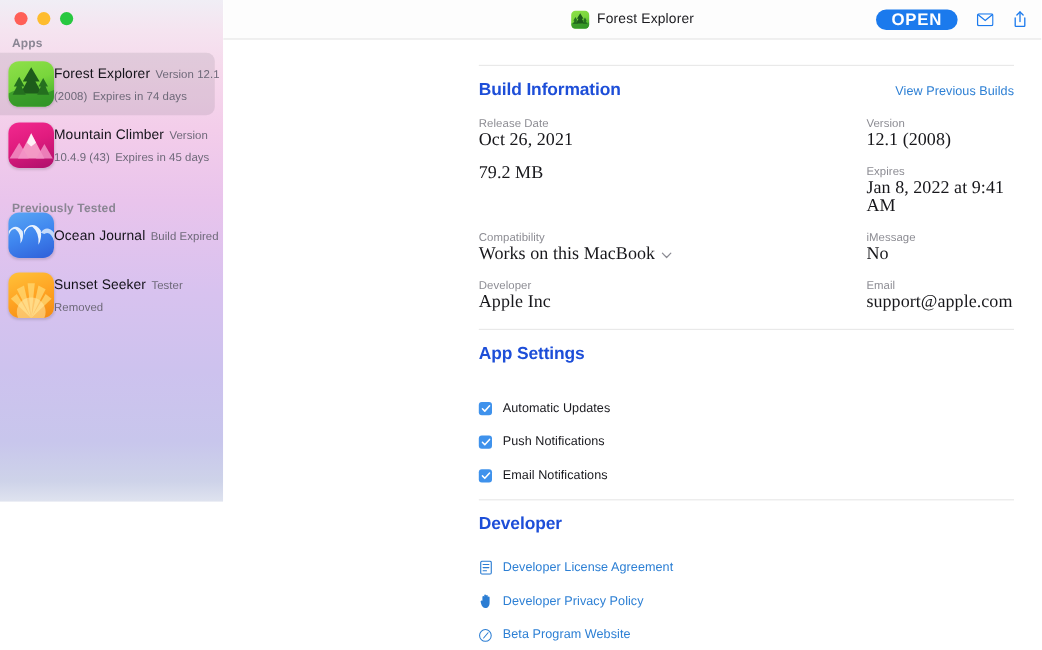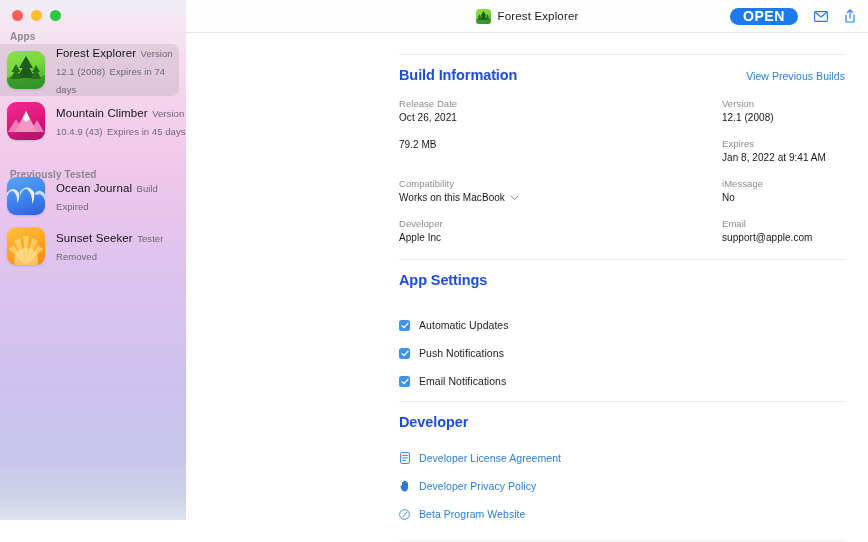--- a/index.html
+++ b/index.html
@@ -8,21 +8,21 @@
     overflow: hidden;
     font-family: "Liberation Sans", sans-serif;
     background: #ffffff;
     -webkit-font-smoothing: antialiased;
   }
   .window { position: relative; width: 868px; height: 542px; display: flex; }
 
   
   .sidebar {
     position: relative;
-    width: 186px; height: 520px;
+    width: 186px; height: 418px;
     flex: 0 0 186px;
     background: linear-gradient(180deg,
         #f0eef5 0%,
         #f5e4f0 6%,
         #f6d9ec 14%,
         #f3cdea 26%,
         #e9c4ec 40%,
         #d8c2ef 58%,
         #cdc2ee 74%,
         #c8c6ec 88%,
@@ -60,21 +60,21 @@
     background: rgba(120,110,125,0.16);
     border-radius: 0 7px 7px 0;
   }
   .app-icon {
     position: relative; z-index: 2;
     width: 38px; height: 38px; flex: 0 0 38px;
     border-radius: 9px;
     overflow: hidden;
     box-shadow: 0 1px 2px rgba(0,0,0,0.13);
   }
-  .app-text { position: relative; z-index: 2; margin-left: 11px; }
+  .app-text { position: relative; z-index: 2; }
   .app-title {
     font-size: 11.5px; color: #14131a; font-weight: 400;
     line-height: 14px; letter-spacing: 0.1px;
   }
   .app-sub {
     font-size: 9.5px; color: #6d6878; line-height: 13px;
     letter-spacing: 0.05px;
   }
 
   
@@ -151,22 +151,22 @@
   .info-grid {
     display: grid;
     grid-template-columns: 323px 1fr;
     row-gap: 12px;
     margin-top: 14px;
   }
   .field-label {
     font-size: 9.5px; color: #8c8c93; line-height: 13px; letter-spacing: 0.05px;
   }
   .field-value {
-    font-size: 10px; color: #17171b; line-height: 15px; letter-spacing: 0.05px;
-    display: flex; align-items: center; gap: 5px;
+    font-size: 15px; color: #17171b; line-height: 15px; letter-spacing: 0.05px;
+    display: flex; align-items: center; gap: 5px; font-family: Liberation Serif, serif;
   }
   .chev { color: #8b8b93; display: inline-flex; }
 
   
   .checks { margin-top: 15px; }
   .check-row {
     display: flex; align-items: flex-end; gap: 9px;
     height: 28px;
   }
   .cbox {

